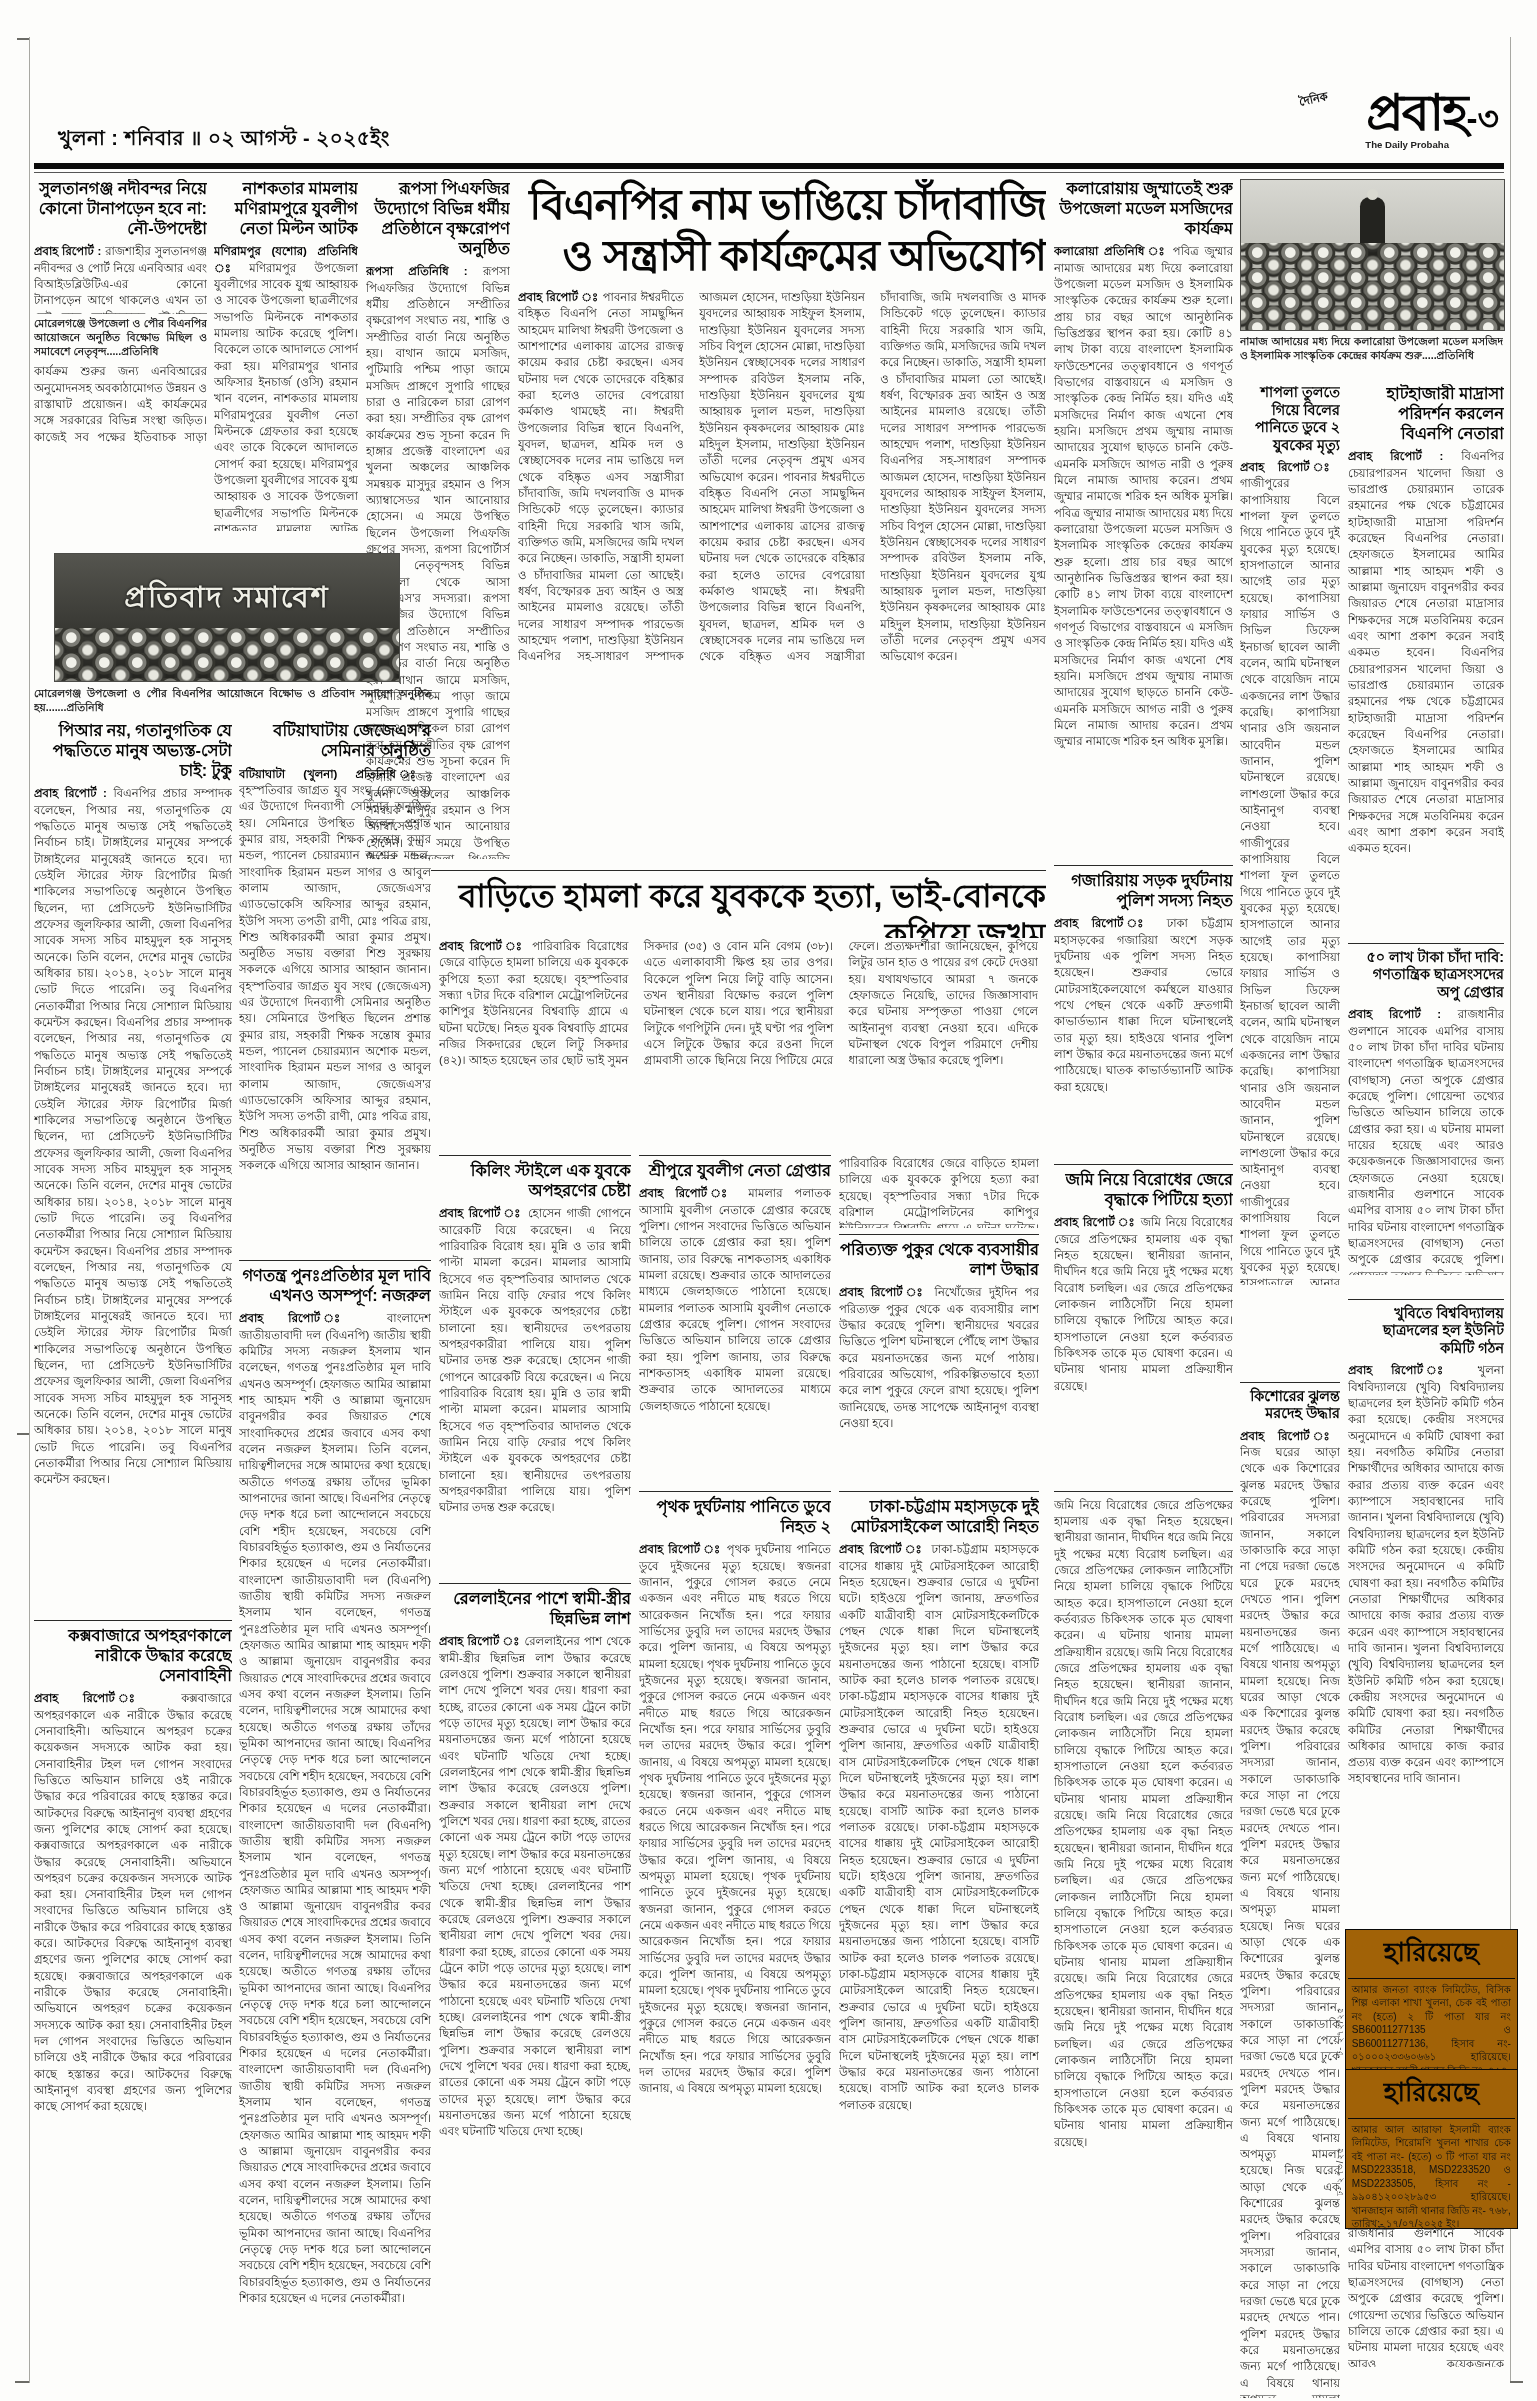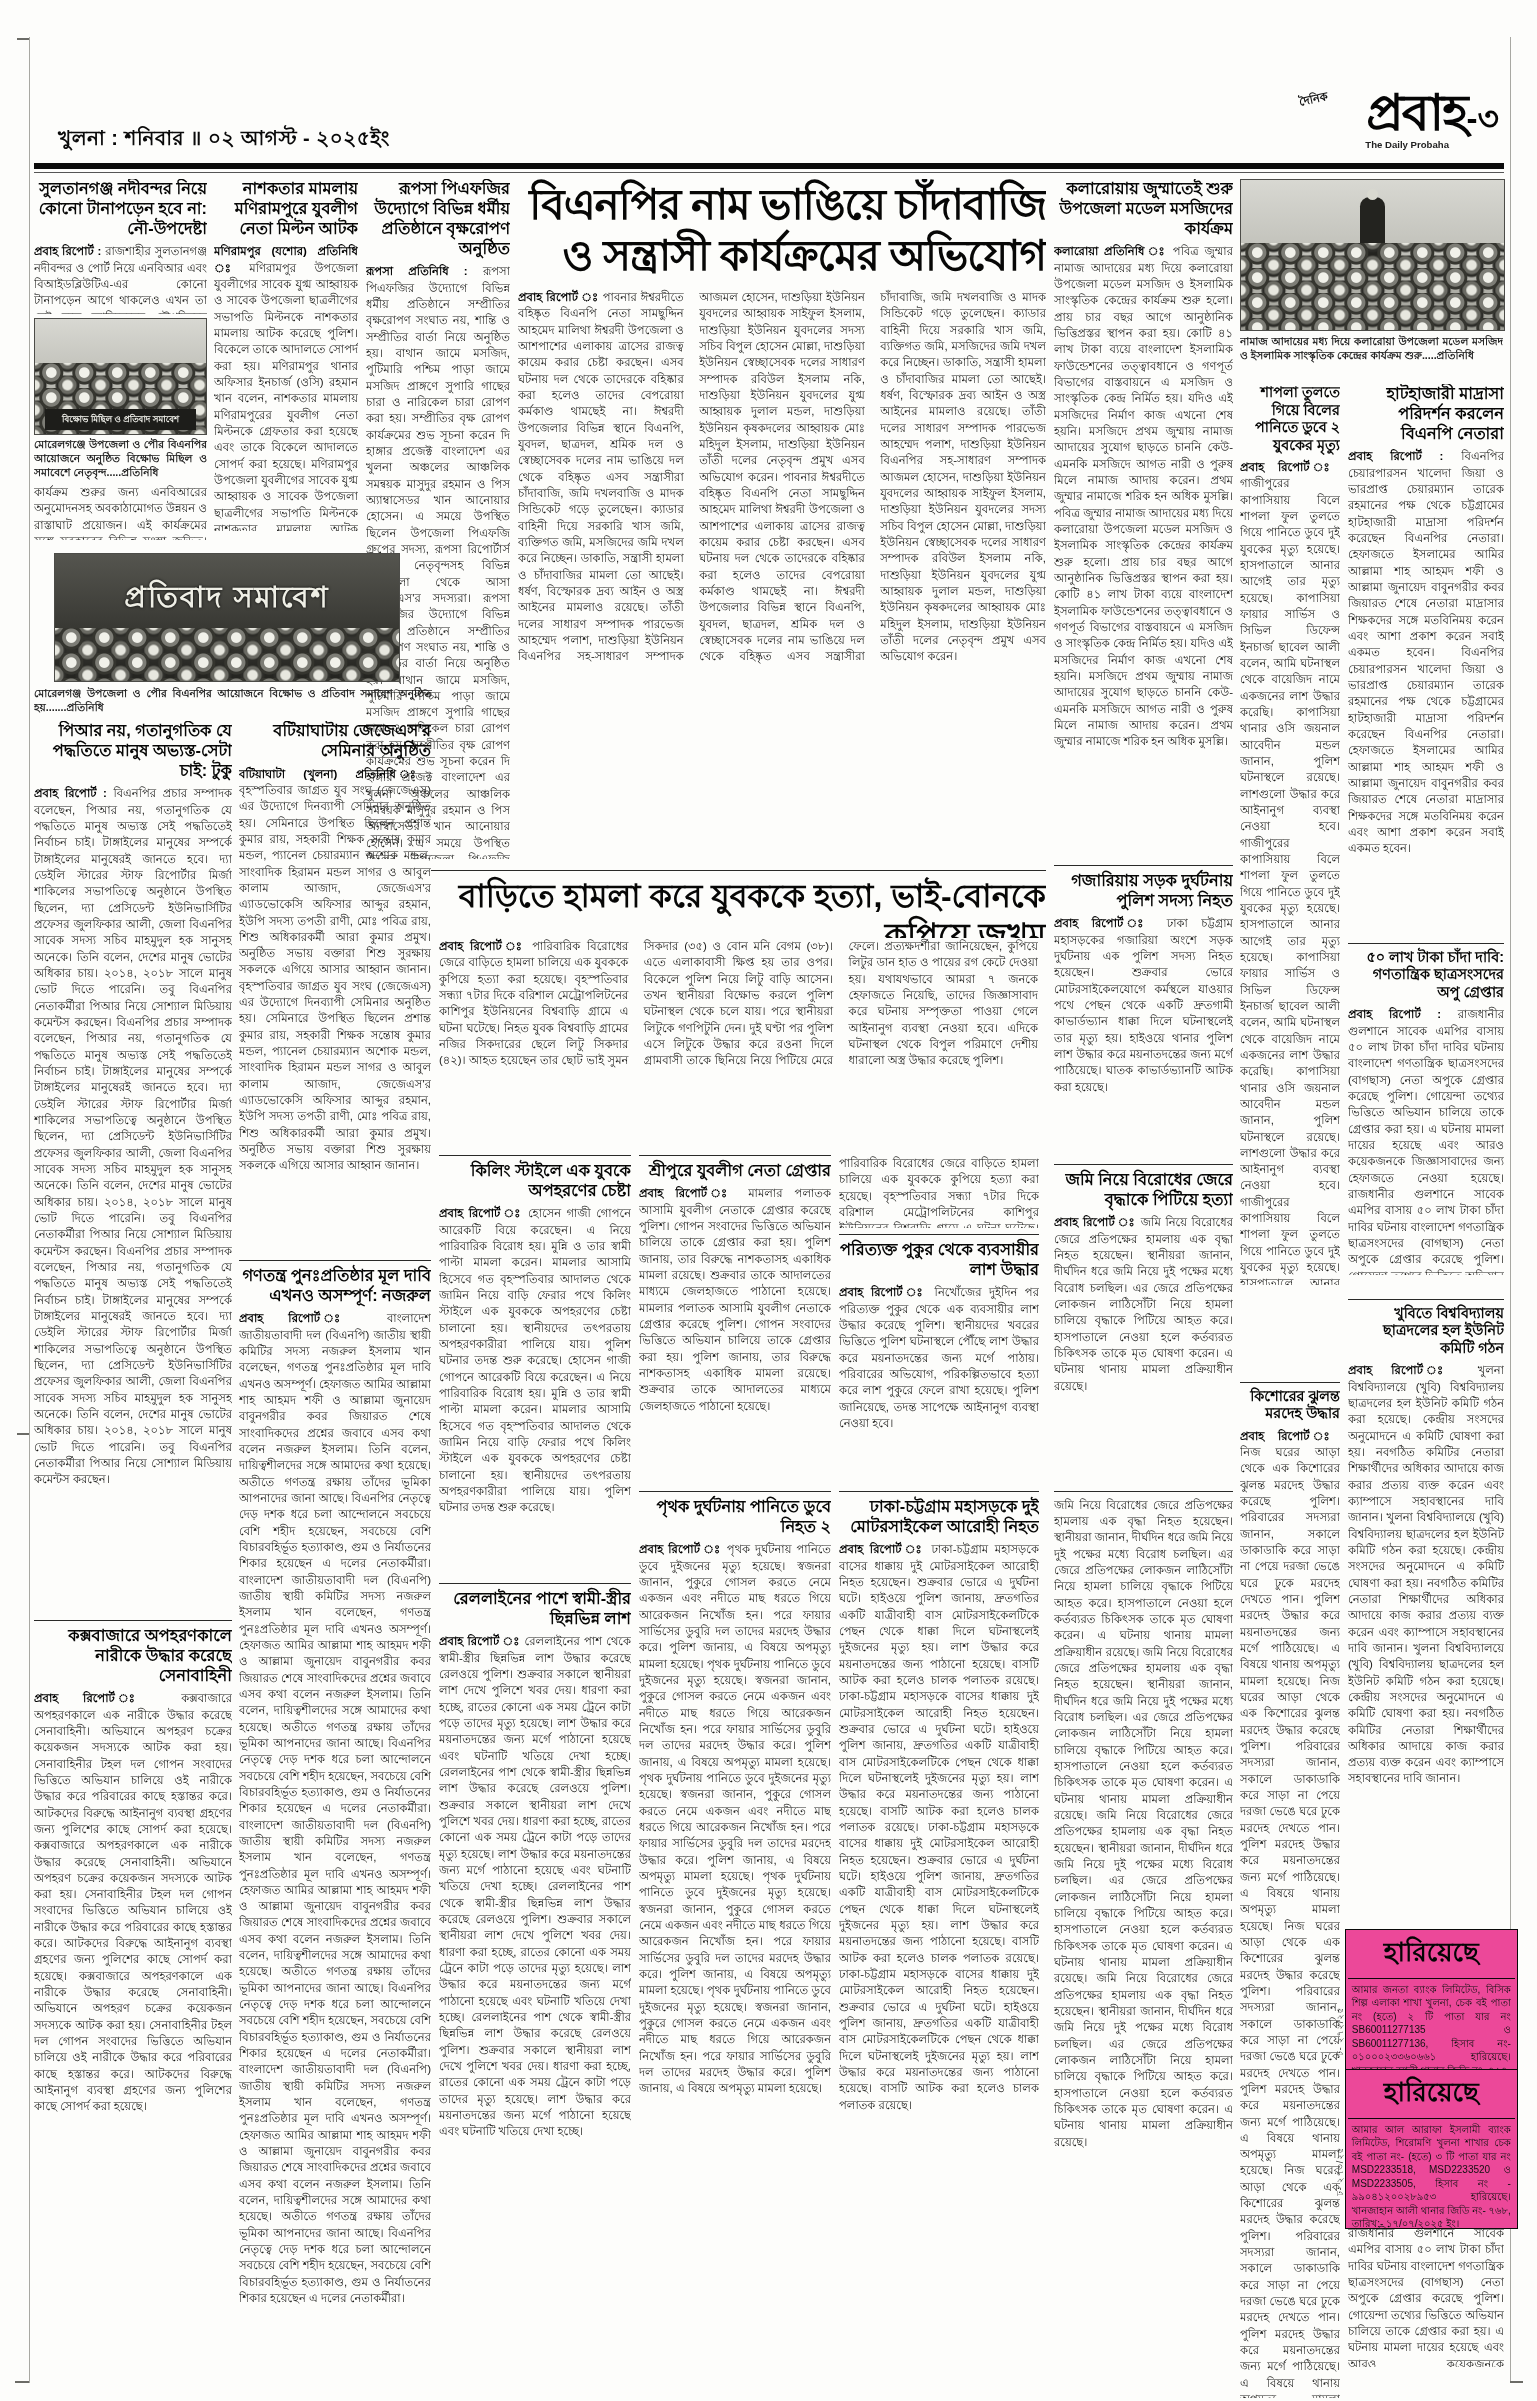--- a/index.html
+++ b/index.html
@@ -40,21 +40,21 @@
      background-size:33px 25px,33px 25px;background-position:0 0,16.3px 12.5px;}
   .imam{position:absolute;width:25px;height:60px;background:#23231f;border-radius:9.6px 9.6px 1.9px 1.9px;}
   .imam:before{content:"";position:absolute;left:6.7px;top:-8.6px;width:11.5px;height:11.5px;border-radius:50%;background:#d9d9d0;}
   .banner-strip{position:absolute;left:6%;right:6%;background:#1d1d1a;color:#f4f4ee;font-weight:bold;
      display:flex;align-items:center;justify-content:center;text-align:center;}
   .banner-big{position:absolute;left:0;right:0;top:16%;color:#efefe6;font-weight:900;font-size:29px;text-align:center;
      text-shadow:0 0 2.9px #000;letter-spacing:1.9px;}
   .photo.dark{background:linear-gradient(180deg,#55554f 0%,#3a3a35 55%,#23231f 100%);}
 
   
-  .cbox{position:absolute;border:1.9px solid #0a0a0a;background:#ec4899;padding:3.8px 5.8px;overflow:hidden;}
+  .cbox{position:absolute;border:1.9px solid #0a0a0a;background:#a16207;padding:3.8px 5.8px;overflow:hidden;}
   .cbox-title{font-size:26px;font-weight:900;text-align:center;color:#050505;border-bottom:1.9px solid #0a0a0a;
      margin:-1.9px -3.8px 3.8px -3.8px;padding:0 0 1.9px 0;font-family:"DejaVu Serif","Liberation Serif",serif;}
   .cbox-body{font-size:10px;line-height:1.35;text-align:justify;color:#111;}
   .cbox-sig{font-size:10.6px;font-weight:bold;text-align:right;margin-top:2.9px;line-height:1.3;}
   .reg{position:absolute;font-size:8.6px;color:#333;writing-mode:vertical-rl;transform:rotate(180deg);letter-spacing:1px;}
 </style>
 </head>
 <body>
 
 <div class="page">
@@ -71,24 +71,20 @@
     <span class="logo-prefix">দৈনিক</span>
     <span class="logo-main">প্রবাহ</span><span class="logo-page">-৩</span>
     <div class="logo-sub">The Daily Probaha</div>
   </div>
   <div class="headrule"></div>
   <div class="headrule2"></div>
 
   <div class="art" style="left:34px;top:179px;width:173px;height:361px">
     <h2 class="hl hl-sm">সুলতানগঞ্জ নদীবন্দর নিয়ে কোনো টানাপড়েন হবে না: নৌ-উপদেষ্টা</h2>
     <p class="body" style="height:71px;overflow:hidden"><strong>প্রবাহ রিপোর্ট :</strong> <span>রাজশাহীর সুলতানগঞ্জ নদীবন্দর ও পোর্ট নিয়ে এনবিআর এবং বিআইডব্লিউটিএ-এর কোনো টানাপড়েন আগে থাকলেও এখন তা নেই বলে জানিয়েছেন নৌপরিবহন উপদেষ্টা। তিনি বলেন, এসব নিয়ে কোনো ধরনের জটিলতা নেই।</span></p>
-    <div class="photo" style="width:171px;height:115px;margin-top:3.8px">
-      <div class="crowd" style="height:62%"></div>
-      <div class="banner-strip" style="bottom:3.8px;height:21px;font-size:8.6px">বিক্ষোভ মিছিল ও প্রতিবাদ সমাবেশ</div>
-    </div>
     <div class="caption" style="height:44px;overflow:hidden">মোরেলগঞ্জে উপজেলা ও পৌর বিএনপির আয়োজনে অনুষ্ঠিত বিক্ষোভ মিছিল ও সমাবেশে নেতৃবৃন্দ.....প্রতিনিধি</div>
     <p class="body" style="height:81px;overflow:hidden;margin-top:1.9px"><span>কার্যক্রম শুরুর জন্য এনবিআরের অনুমোদনসহ অবকাঠামোগত উন্নয়ন ও রাস্তাঘাট প্রয়োজন। এই কার্যক্রমের সঙ্গে সরকারের বিভিন্ন সংস্থা জড়িত। কাজেই সব পক্ষের ইতিবাচক সাড়া পাওয়া গেলে অচিরেই নদীবন্দরের কার্যক্রম শুরু হবে।</span></p>
   </div>
 
   <div class="art" style="left:214px;top:179px;width:144px;height:361px">
     <h2 class="hl hl-sm">নাশকতার মামলায় মণিরামপুরে যুবলীগ নেতা মিল্টন আটক</h2>
     <p class="body" style="height:288px;overflow:hidden"><strong>মণিরামপুর (যশোর) প্রতিনিধি ঃ</strong> <span>মণিরামপুর উপজেলা যুবলীগের সাবেক যুগ্ম আহ্বায়ক ও সাবেক উপজেলা ছাত্রলীগের সভাপতি মিল্টনকে নাশকতার মামলায় আটক করেছে পুলিশ। বিকেলে তাকে আদালতে সোপর্দ করা হয়। মণিরামপুর থানার অফিসার ইনচার্জ (ওসি) রহমান খান বলেন, নাশকতার মামলায় মণিরামপুরের যুবলীগ নেতা মিল্টনকে গ্রেফতার করা হয়েছে এবং তাকে বিকেলে আদালতে সোপর্দ করা হয়েছে। মণিরামপুর উপজেলা যুবলীগের সাবেক যুগ্ম আহ্বায়ক ও সাবেক উপজেলা ছাত্রলীগের সভাপতি মিল্টনকে নাশকতার মামলায় আটক করেছে পুলিশ। বিকেলে তাকে আদালতে সোপর্দ করা হয়। মণিরামপুর থানার অফিসার ইনচার্জ (ওসি) রহমান খান বলেন, নাশকতার মামলায় মণিরামপুরের যুবলীগ নেতা মিল্টনকে গ্রেফতার করা হয়েছে এবং তাকে বিকেলে আদালতে সোপর্দ করা হয়েছে।</span></p>
   </div>
 
   <div class="art" style="left:366px;top:179px;width:144px;height:684px">

